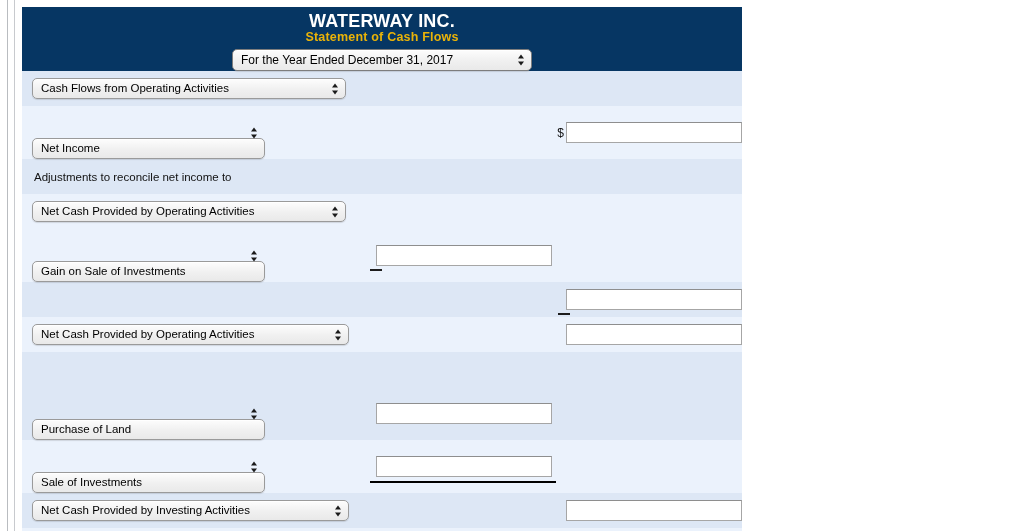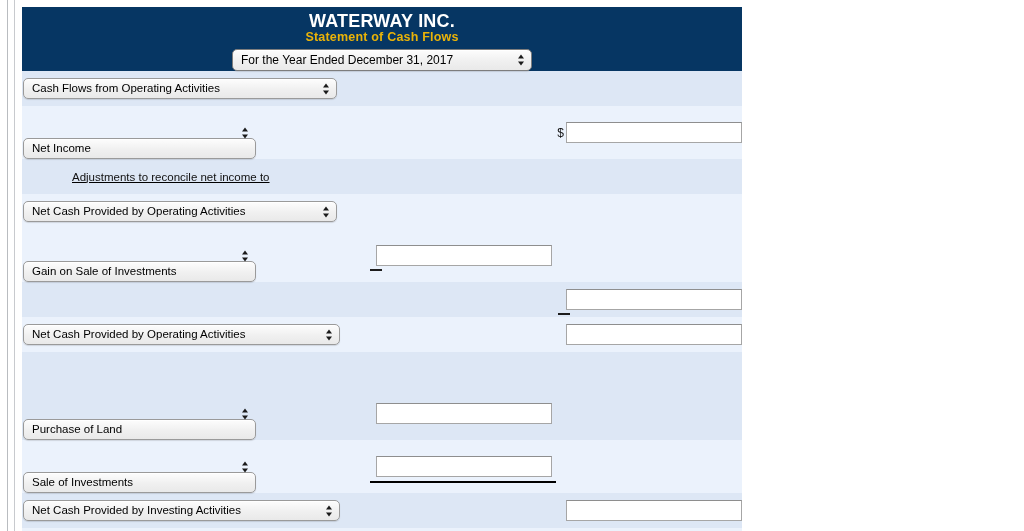--- a/index.html
+++ b/index.html
@@ -68,29 +68,28 @@
   
   .row-a td { background: #dde7f5; }
   .row-b td { background: #ebf2fc; }
 
   .sheet td {
     padding: 0;
     height: 35px;
     vertical-align: middle;
     border: none;
   }
-  td.c-label   { width: 340px; padding-left: 1px; text-decoration: underline; }
+  td.c-label   { width: 340px; padding-left: 10px; }
   td.c-mid     { width: 190px; }
   td.c-right   { width: 190px; }
 
   .plaintext {
     font-size: 11.5px;
     color: #111111;
     padding-left: 2px;
-    margin-left: 47px;
   }
 
   
   select.mac {
     -webkit-appearance: none;
     -moz-appearance: none;
     appearance: none;
     font-family: "Liberation Sans", sans-serif;
     font-size: 11.5px;
     color: #000000;

